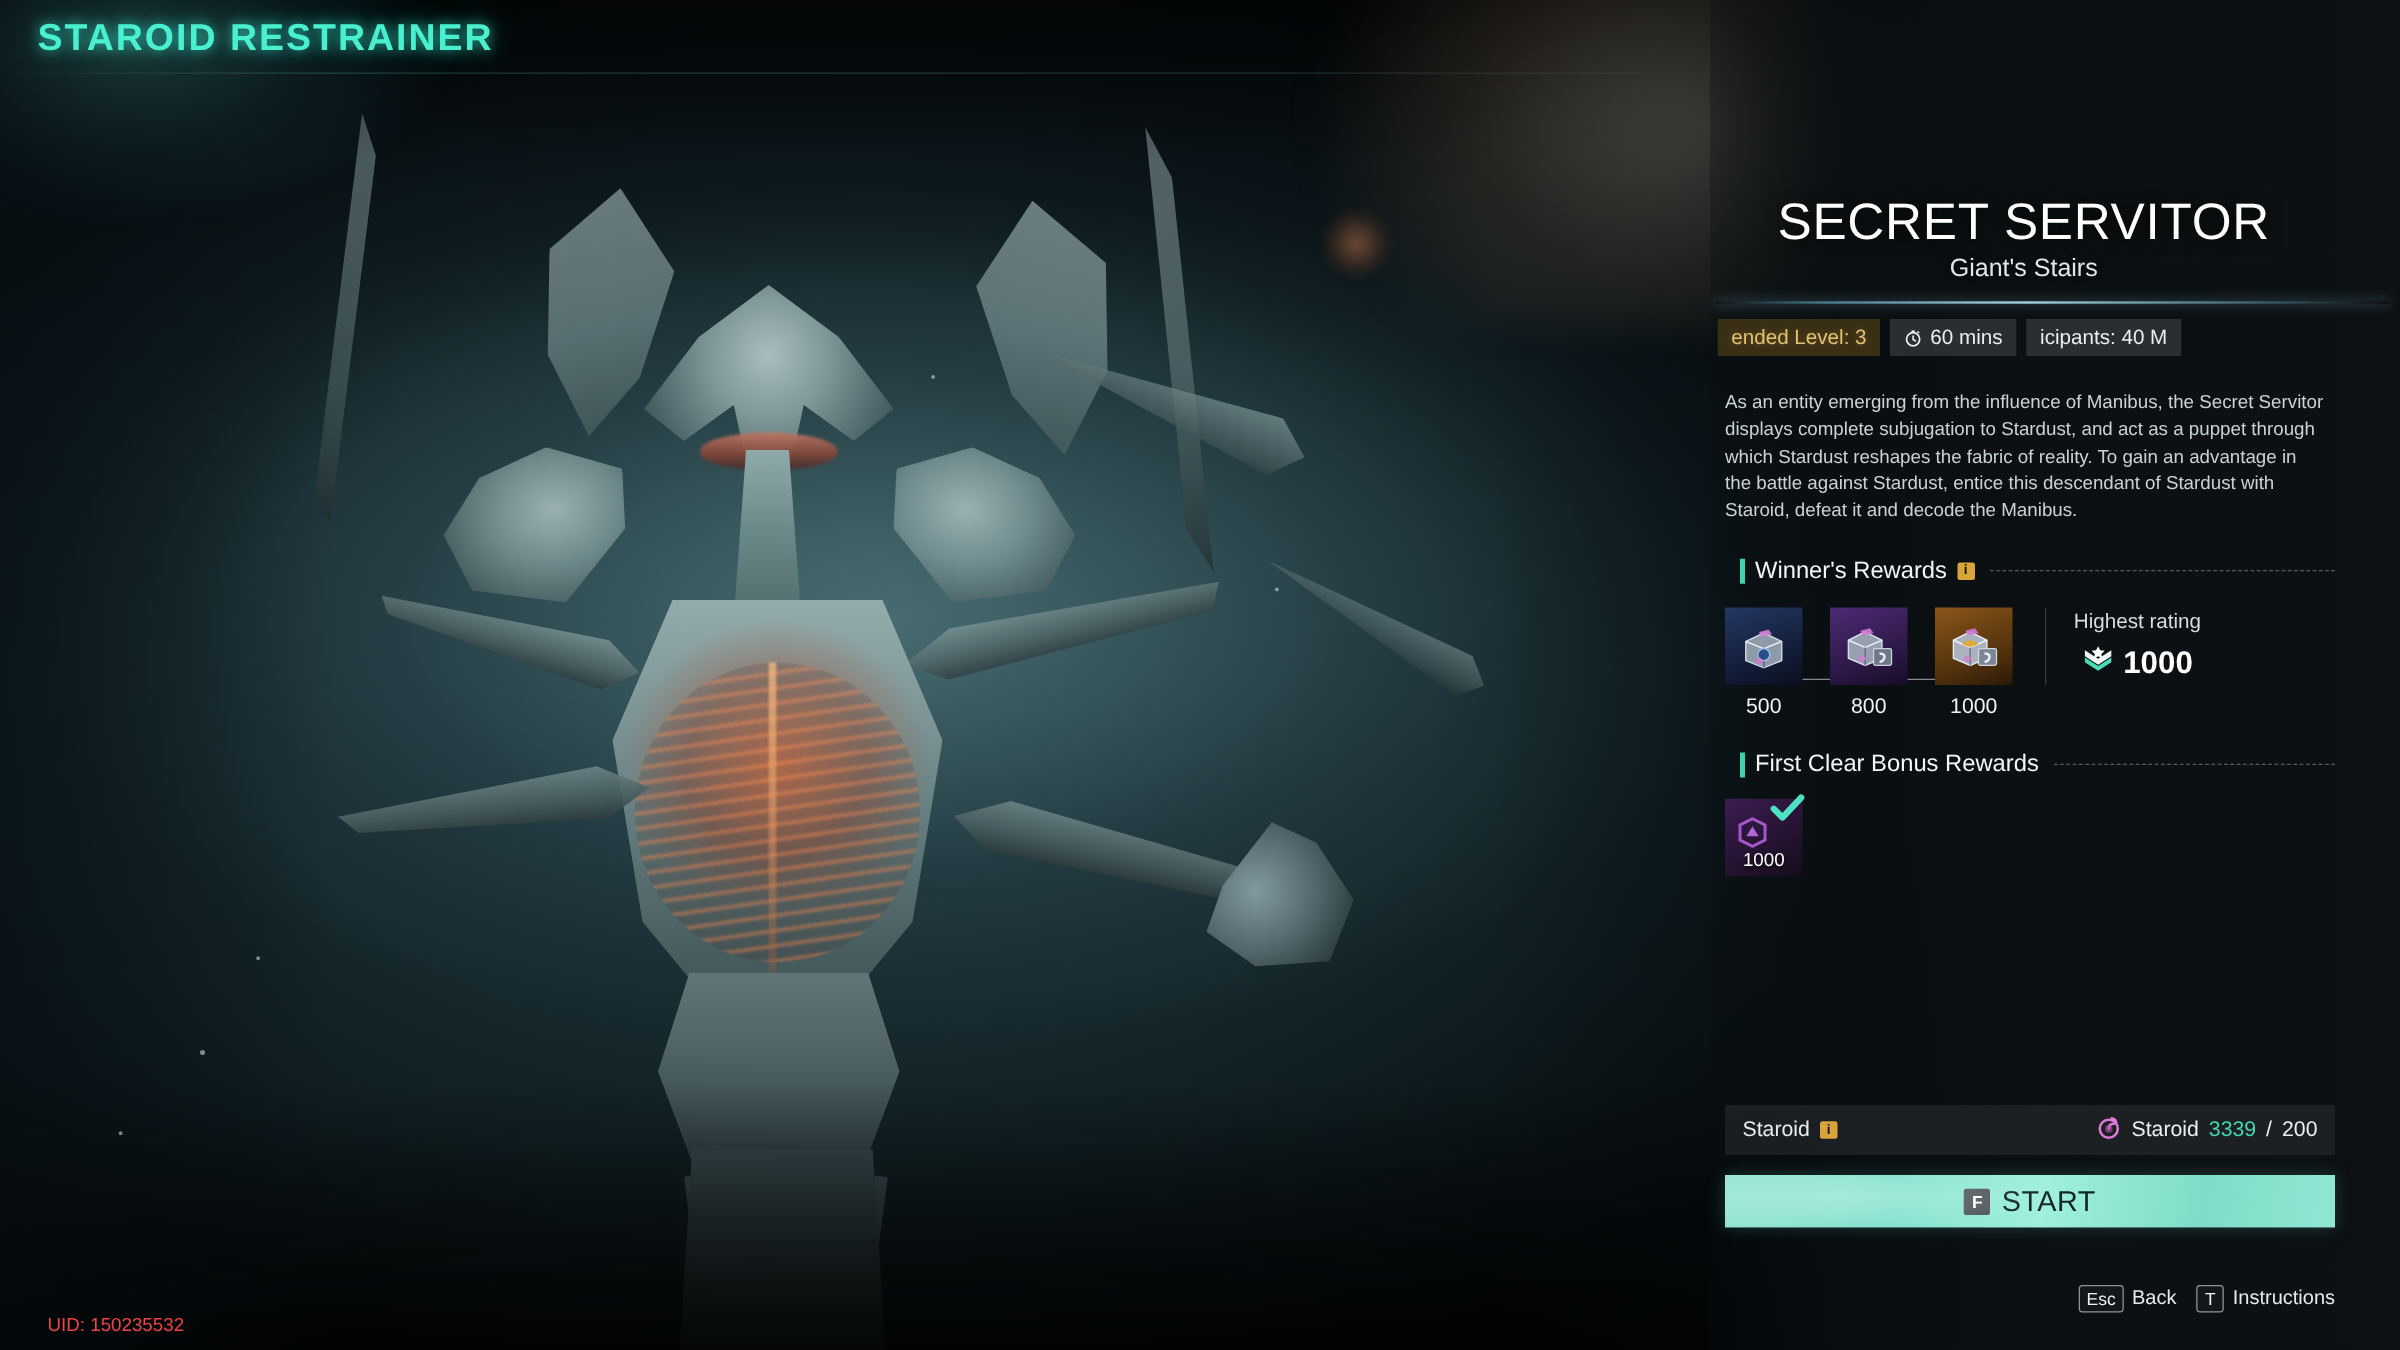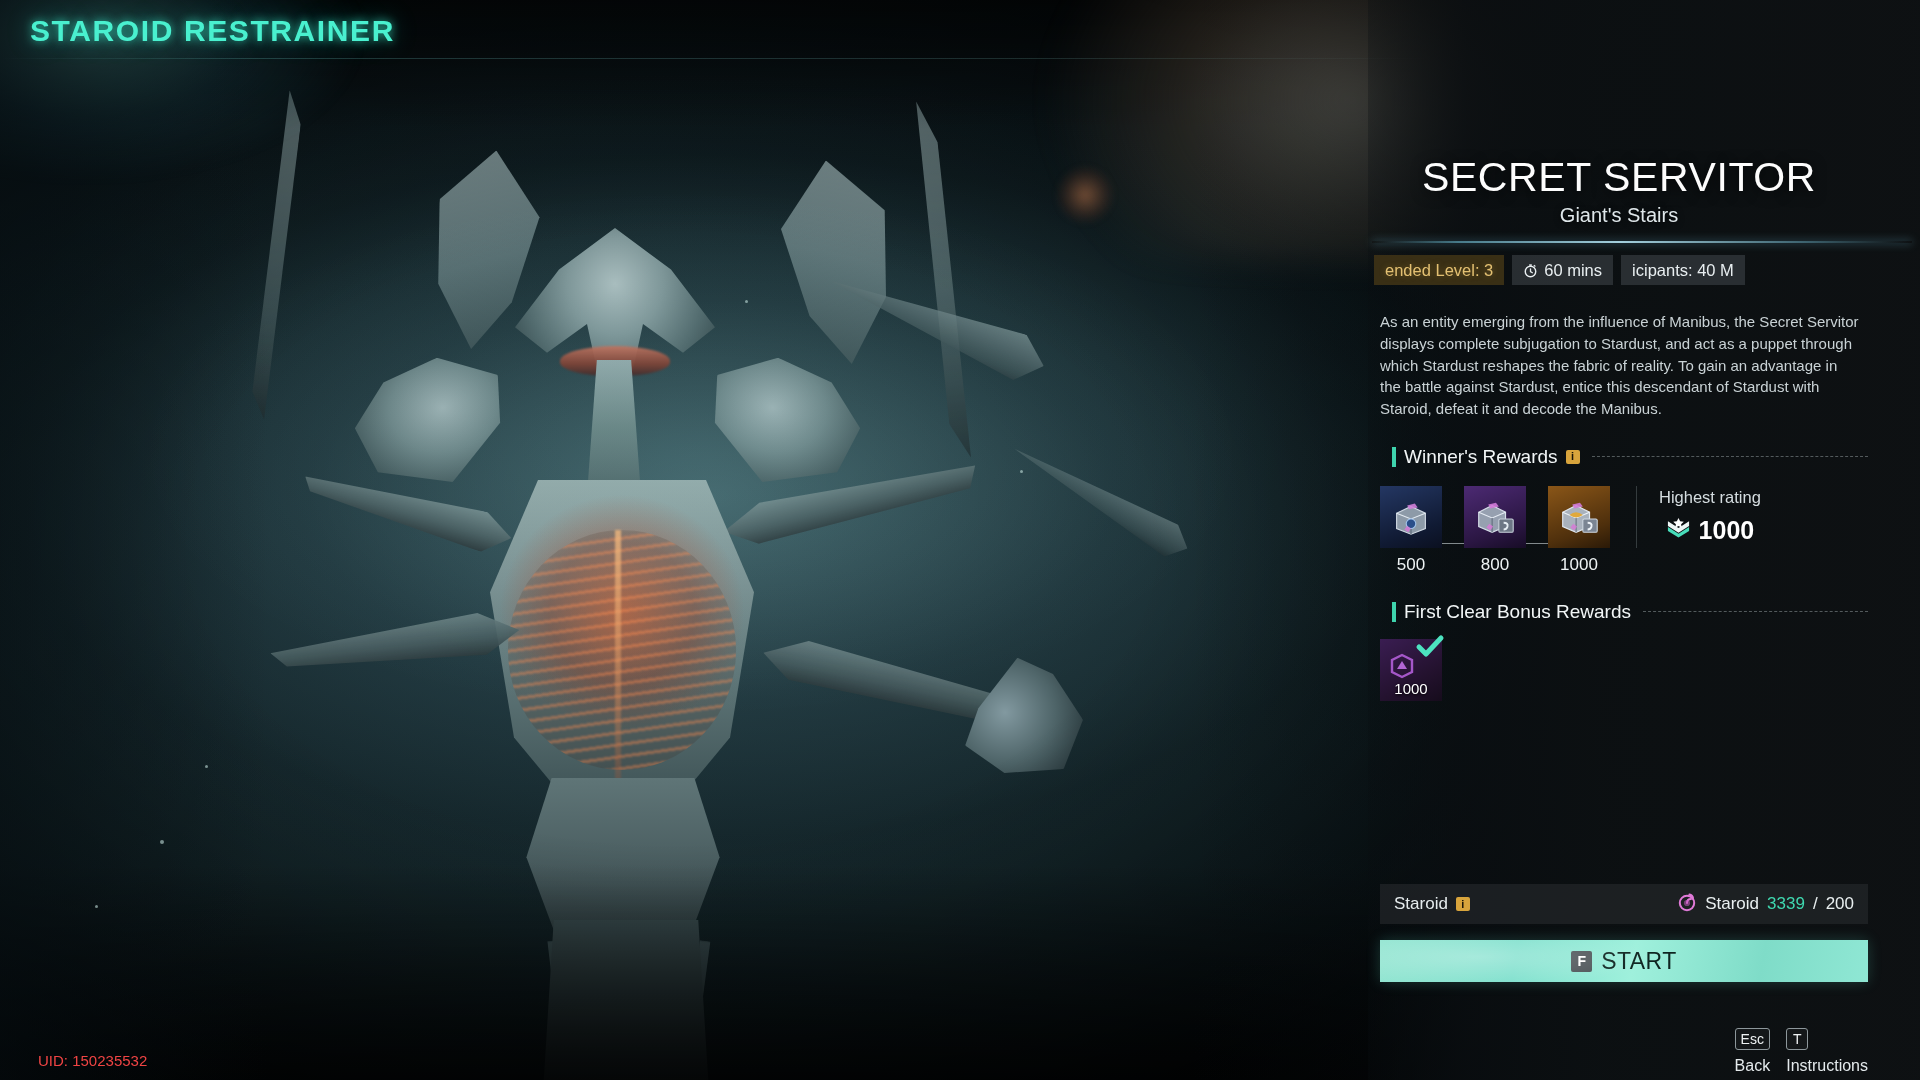--- a/index.html
+++ b/index.html
@@ -273,21 +273,21 @@
     min-width:21px; height:21px; padding:0 4px; font-size:14px; font-weight:700;
     background:#4d5458; color:#fff; border-radius:2px;
   }
   .start-label{ font-size:23px; color:#0e2420; letter-spacing:.4px; font-weight:400; }
 
   
   #hints{
     position:absolute; right:52px; top:1028px;
     display:flex; align-items:center; gap:16px; font-size:16px; color:#e4eaec;
   }
-  .hint{ display:flex; align-items:flex-start; gap:7px;flex-direction:column; }
+  .hint{ display:flex; align-items:center; gap:7px; }
   .key-out{
     display:inline-flex; align-items:center; justify-content:center;
     min-width:22px; height:22px; padding:0 5px; font-size:14px;
     border:1px solid #8d979b; border-radius:3px; color:#eef2f3; background:rgba(255,255,255,.03);
   }
 
   
   #uid{ position:absolute; left:38px; bottom:11px; font-size:15px; color:#ef4444; }
 </style>
 </head>

